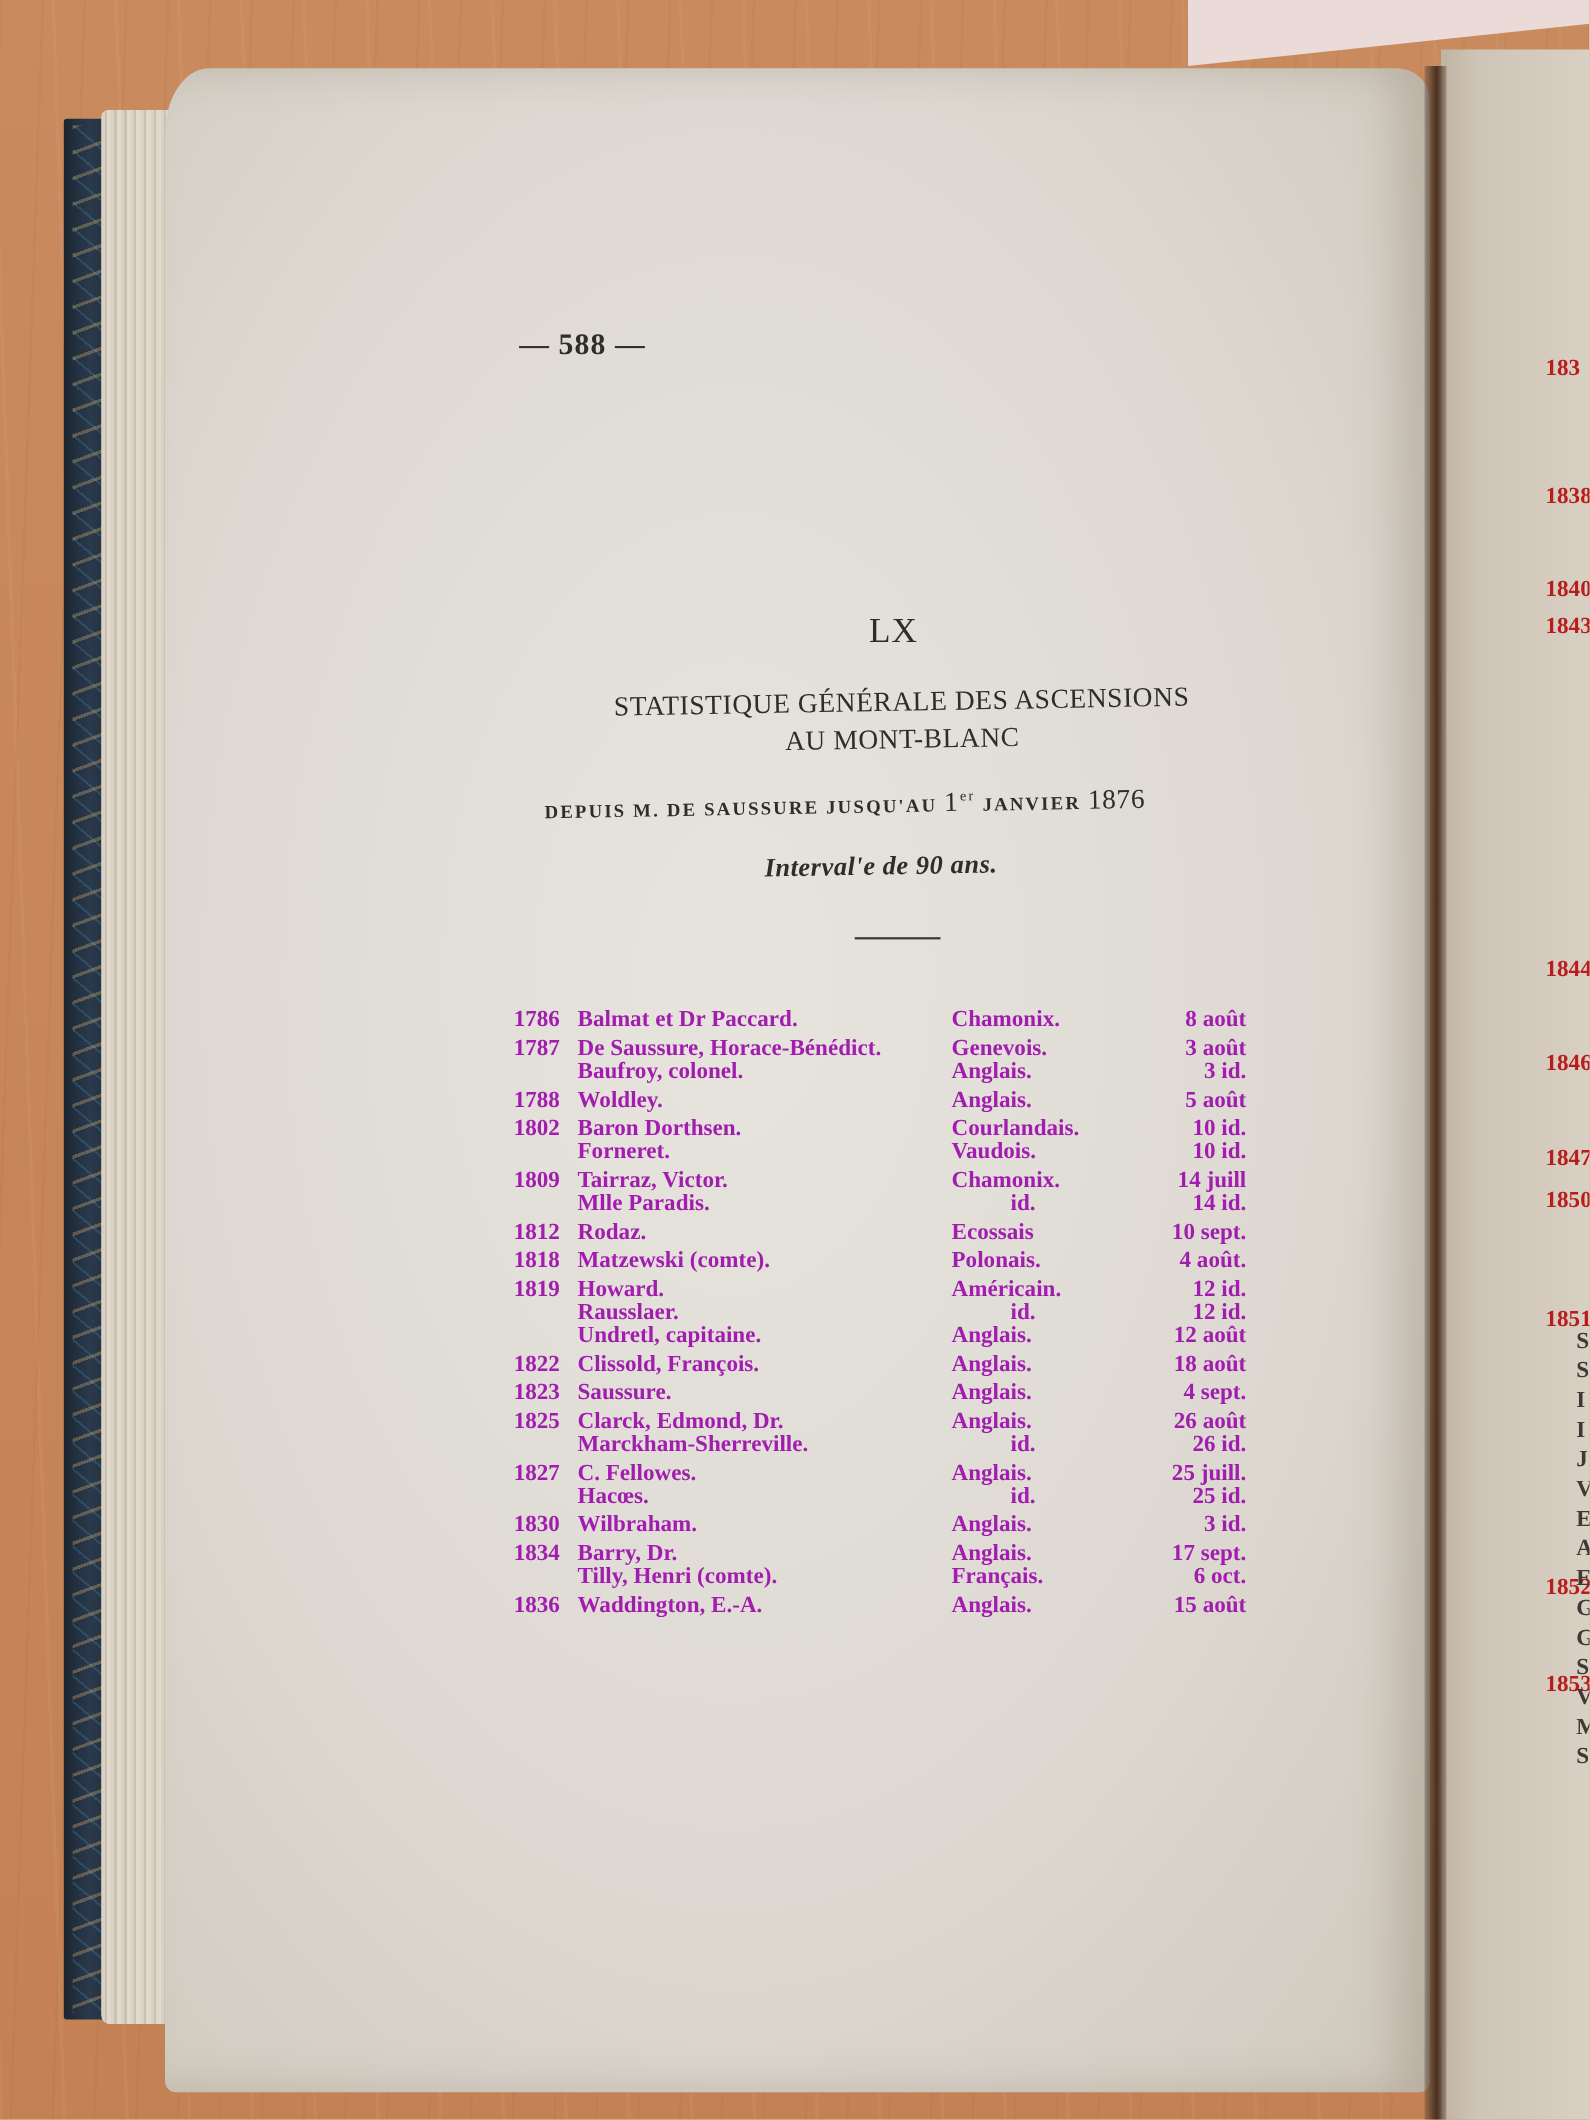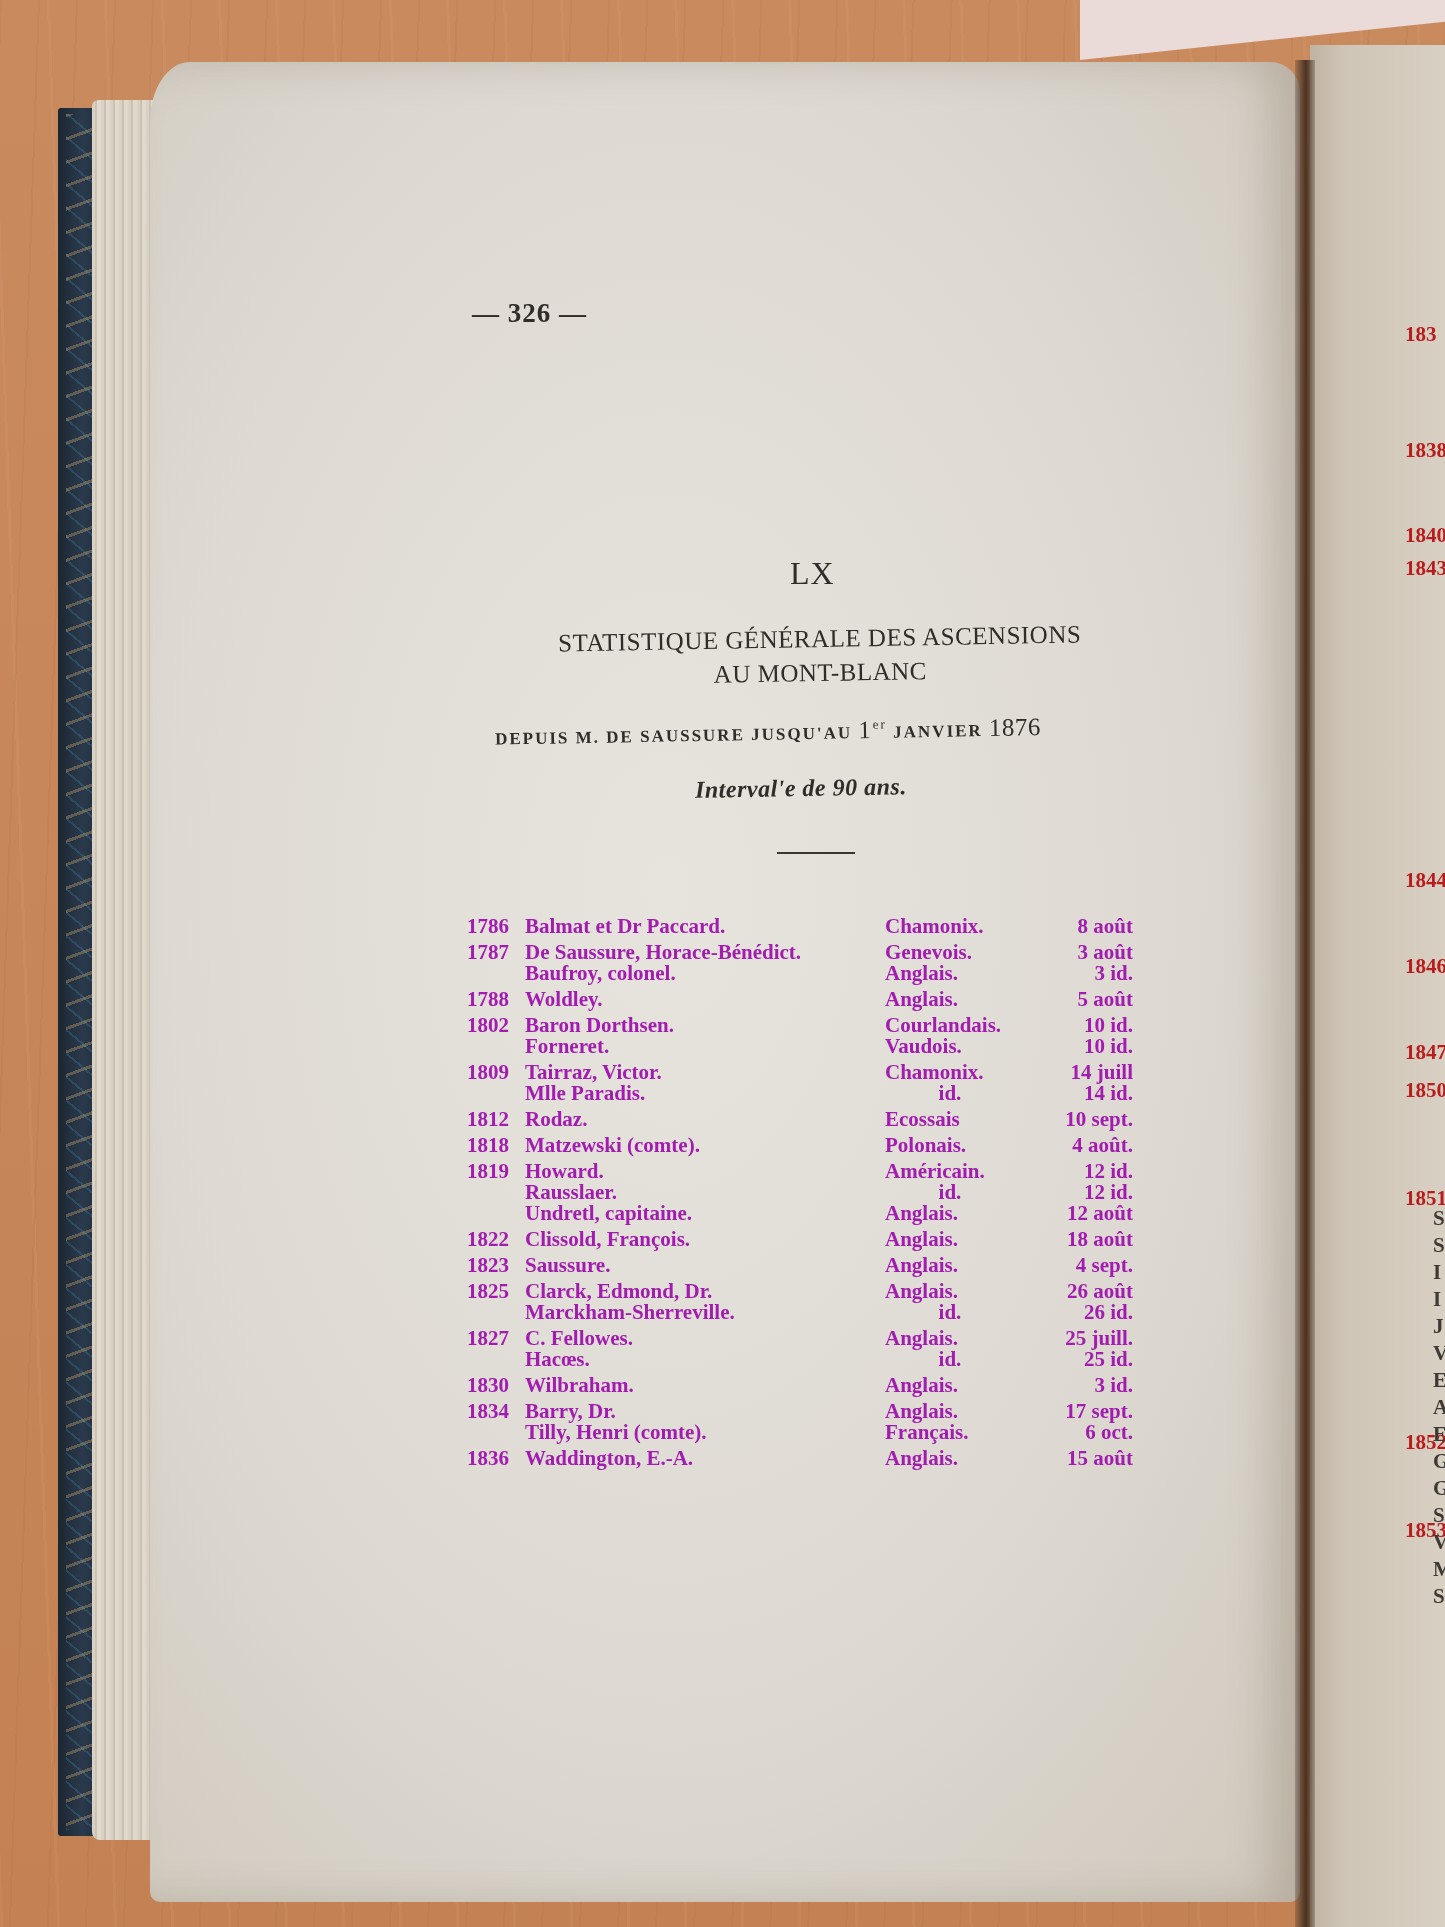--- a/index.html
+++ b/index.html
@@ -164,21 +164,21 @@
       line-height: 21px;
       white-space: nowrap;
     }
     .line .year-cell {
       position: absolute; left: 0; width: 52px;
     }
     .line .name-cell {
       position: absolute; left: 58px;
     }
     .line .nat-cell {
-      position: absolute; left: 418px; width: 130px;
+      position: absolute; left: 398px; width: 130px;
     }
     .line .nat-cell.centered { text-align: center; }
     .line .date-cell {
       position: absolute; left: 548px; width: 118px;
       text-align: right;
     }
 
     .right-years {
       position: absolute;
       left: 1310px; top: 0;
@@ -204,21 +204,21 @@
 
 <div class="table-surface"></div>
 <div class="background-sheet"></div>
 <div class="book-cover"></div>
 <div class="page-stack"></div>
 <div class="left-page"></div>
 <div class="right-page"></div>
 <div class="gutter"></div>
 
 <div class="page-content">
-  <div class="page-number">— 326 —</div>
+  <div class="page-number">— 588 —</div>
   <div class="chapter-number">LX</div>
   <div class="title">
     <div>STATISTIQUE GÉNÉRALE DES ASCENSIONS</div>
     <div>AU MONT-BLANC</div>
   </div>
   <div class="subtitle">
     <span>DEPUIS M. DE SAUSSURE JUSQU'AU</span>
     <span class="sup"><span>1</span><sup>er</sup></span>
     <span>JANVIER</span>
     <span class="year">1876</span>

